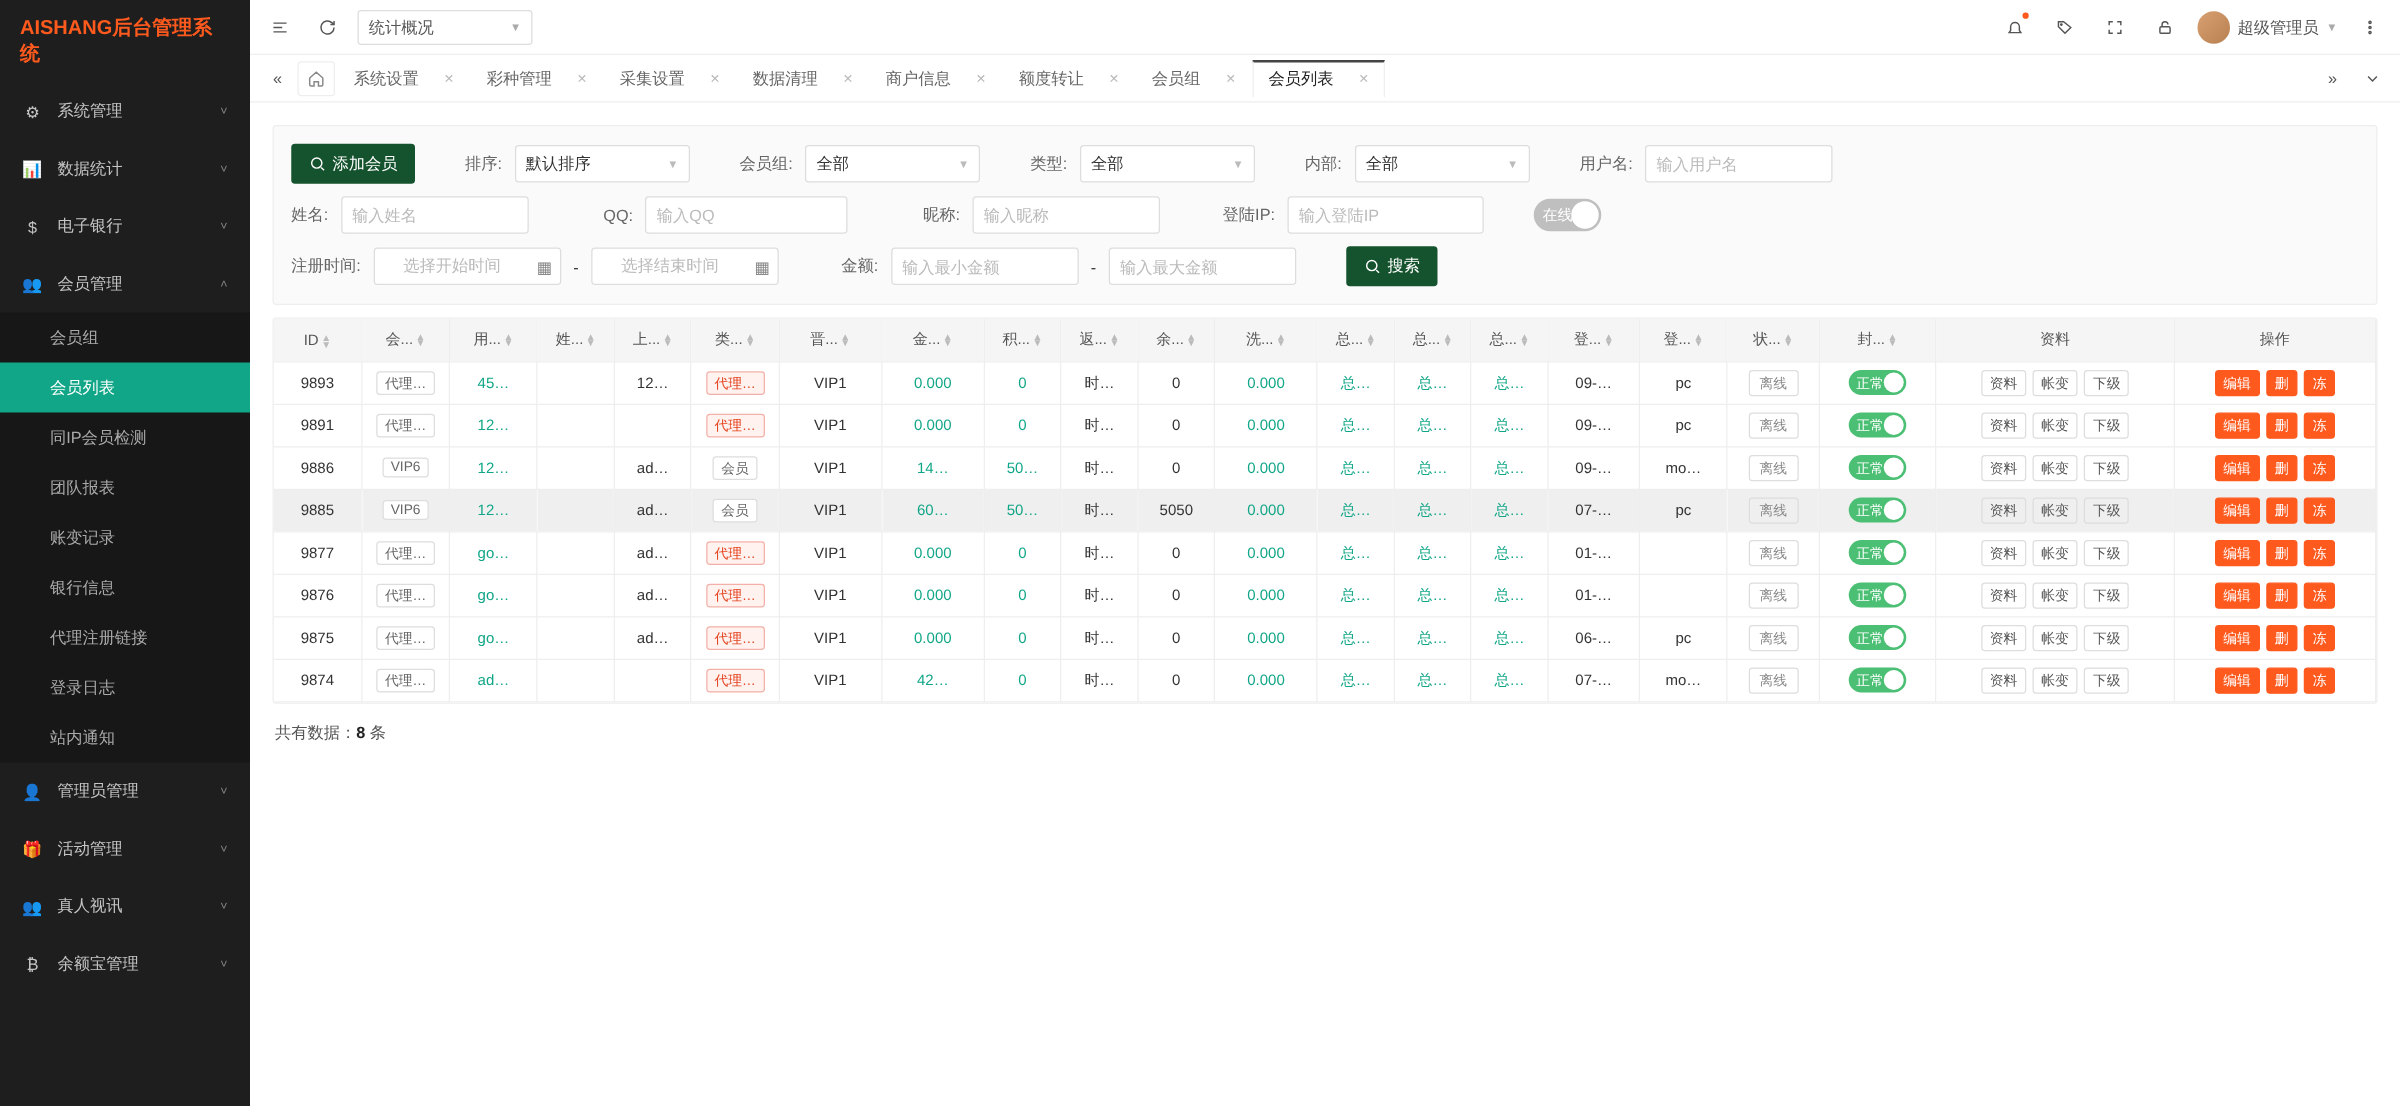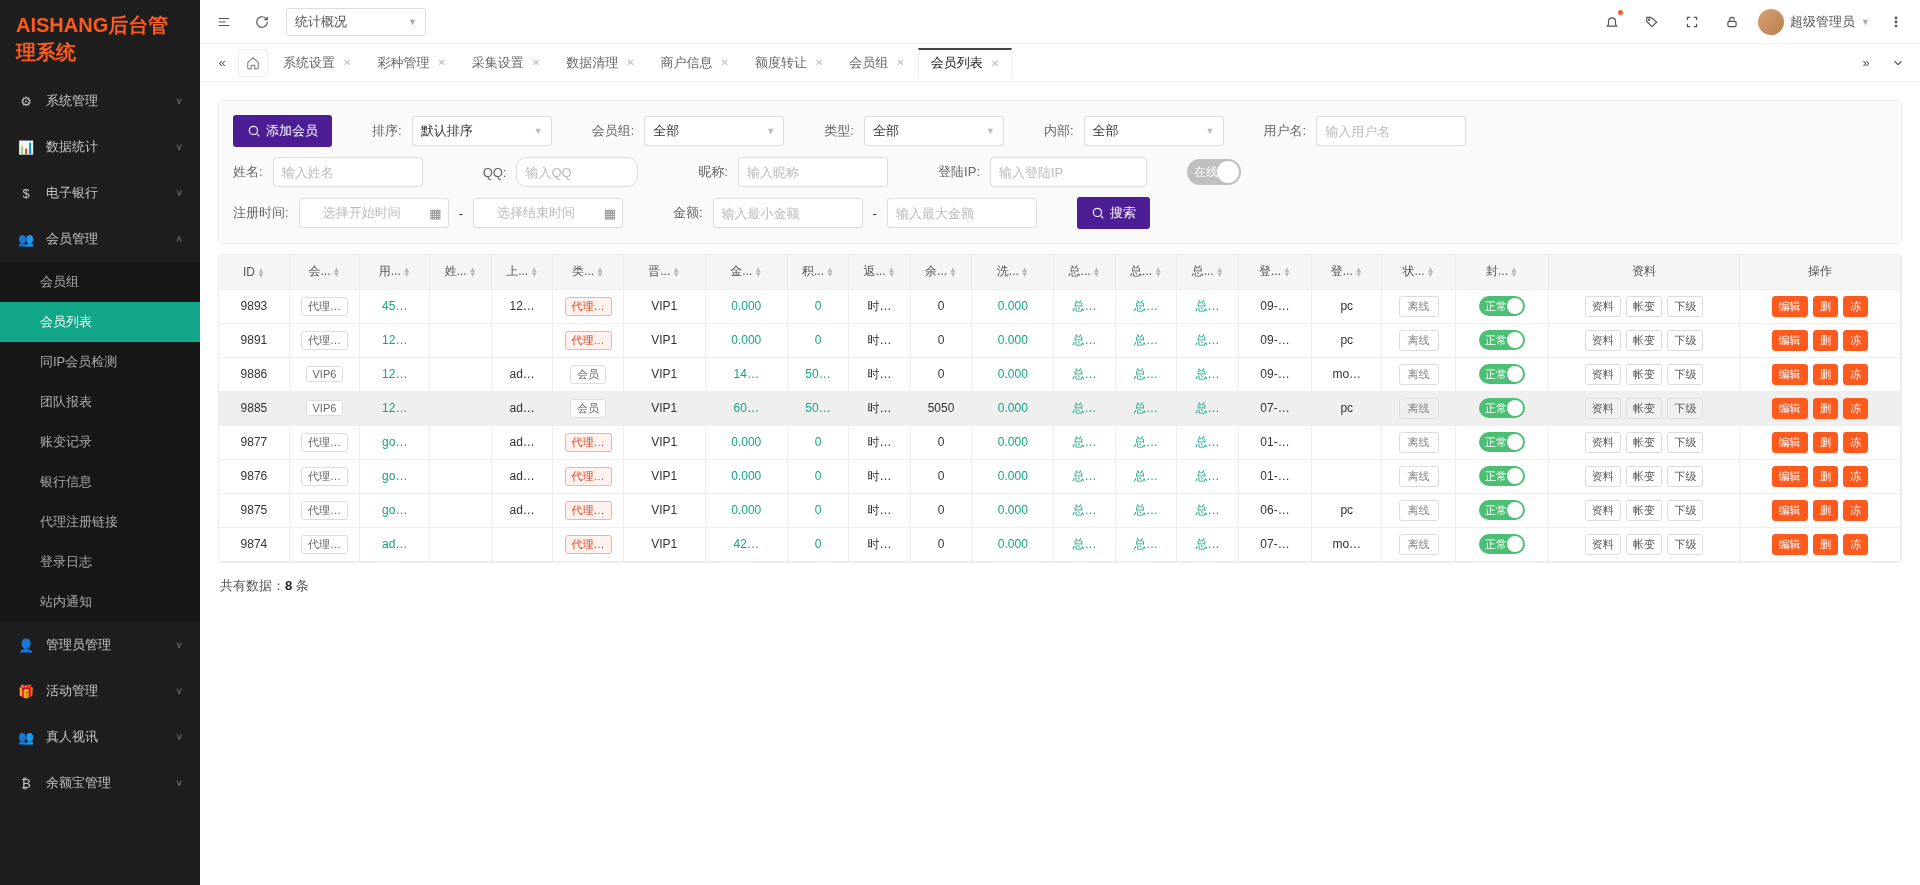--- a/index.html
+++ b/index.html
@@ -1,21 +1,21 @@
 <!DOCTYPE html>
 <html><head>
 <meta charset="utf-8">
 <style>
 * { box-sizing: border-box; margin: 0; padding: 0; }
 body { font-family: "Microsoft YaHei", Arial, sans-serif; font-size: 13px; color: #333; background: #fff; overflow: hidden; }
 .app { display: flex; height: 100vh; }
 
 
 .sidebar { width: 200px; background: #1e1e1e; color: #b0b0b0; display: flex; flex-direction: column; overflow-y: auto; }
-.logo { padding: 12px 16px; font-weight: bold; font-size: 20px; }
+.logo { padding: 12px 16px; font-weight: bold; font-size: 16px; }
 .logo .a1 { color: #ff5a1e; }
 .menu-group { display: flex; align-items: center; padding: 14px 18px; cursor: pointer; color: #c5c5c5; }
 .menu-group .icon { width: 16px; height: 16px; margin-right: 12px; display: inline-flex; align-items: center; justify-content: center; }
 .menu-group .chev { margin-left: auto; font-size: 10px; opacity: .6; }
 .submenu { background: #171717; }
 .submenu-item { padding: 11px 18px 11px 40px; cursor: pointer; color: #aaa; }
 .submenu-item.active { background: #10a687; color: #fff; }
 
 
 .main { flex: 1; display: flex; flex-direction: column; min-width: 0; }
@@ -27,39 +27,39 @@
 .drop .caret { margin-left: auto; font-size: 9px; color: #aaa; }
 .top-right { margin-left: auto; display: flex; align-items: center; gap: 12px; }
 .bell-dot { position: relative; }
 .bell-dot::after { content: ""; position: absolute; top: 2px; right: 3px; width: 5px; height: 5px; background: #ff5a1e; border-radius: 50%; }
 .avatar { width: 26px; height: 26px; border-radius: 50%; background: linear-gradient(135deg,#d8a070,#b88050); }
 .userchip { display: flex; align-items: center; gap: 6px; cursor: pointer; color: #555; }
 
 
 .tabstrip { height: 38px; display: flex; align-items: center; border-bottom: 1px solid #eee; padding: 0 8px; gap: 2px; }
 .tab-home { width: 30px; height: 28px; display: inline-flex; align-items: center; justify-content: center; border: 1px solid #eee; border-radius: 3px; cursor: pointer; color: #888; }
-.tab { display: flex; align-items: center; gap: 8px; padding: 0 12px; height: 30px; border: 1px solid transparent; cursor: pointer; color: #666; }
+.tab { display: flex; align-items: center; gap: 20px; padding: 0 12px; height: 30px; border: 1px solid transparent; cursor: pointer; color: #666; }
 .tab .x { font-size: 10px; color: #bbb; }
 .tab.active { border-top: 2px solid #444; border-left: 1px solid #eee; border-right: 1px solid #eee; color: #222; background: #fff; }
 .tabstrip .nav { margin-left: auto; display: flex; gap: 4px; }
 
 
 .content { padding: 18px 18px 24px; overflow: auto; }
 
 
 .filters { background: #fafafa; border: 1px solid #eee; border-radius: 3px; padding: 14px 14px; margin-bottom: 10px; }
 .frow { display: flex; align-items: center; gap: 10px; flex-wrap: wrap; margin-bottom: 10px; }
 .frow:last-child { margin-bottom: 0; }
 .flabel { color: #666; min-width: auto; text-align: right; }
 .input, .select { height: 30px; border: 1px solid #ddd; border-radius: 3px; padding: 0 8px; background: #fff; color: #333; font-size: 13px; }
 .input::placeholder { color: #bbb; }
 .select { display: inline-flex; align-items: center; min-width: 140px; cursor: pointer; }
 .select .caret { margin-left: auto; color: #bbb; font-size: 9px; }
 .btn { height: 32px; padding: 0 14px; border: none; border-radius: 3px; cursor: pointer; display: inline-flex; align-items: center; gap: 5px; font-size: 13px; }
-.btn-primary { background: #4c1d95; color: #fff; }
+.btn-primary { background: #14532d; color: #fff; }
 .toggle-wrap { display: inline-flex; align-items: center; justify-content: flex-end; }
 .toggle-off { width: 54px; height: 26px; border-radius: 13px; background: #bfbfbf; position: relative; color: #fff; font-size: 12px; display: flex; align-items: center; padding-left: 7px; }
 .toggle-off::after { content: ""; position: absolute; right: 2px; top: 2px; width: 22px; height: 22px; background: #fff; border-radius: 50%; }
 .dateinput { width: 150px; height: 30px; border: 1px solid #ddd; border-radius: 3px; padding: 0 23px; background: #fff; display: inline-flex; align-items: center; color: #bbb; position: relative; }
 .dateinput .cal { position: absolute; right: 6px; color: #888; }
 
 
 .table-wrap { border: 1px solid #eee; border-radius: 3px; overflow: hidden; }
 table { border-collapse: collapse; width: 100%; table-layout: fixed; }
 th, td { border-right: 1px solid #eee; border-bottom: 1px solid #eee; padding: 6px 6px; text-align: center; font-weight: normal; white-space: nowrap; overflow: hidden; text-overflow: ellipsis; font-size: 12px; }
@@ -284,21 +284,21 @@
             </div>
           <span style="width:20px"></span>
           <span class="flabel">用户名:</span>
           <input class="input" style="width: 150px;" placeholder="输入用户名">
         </div>
         <div class="frow">
           <span class="flabel">姓名:</span>
           <input class="input" style="width: 150px;" placeholder="输入姓名">
           <span style="width:40px"></span>
           <span class="flabel">QQ:</span>
-          <input class="input" style="width: 122px; border-radius: 10px;" placeholder="输入QQ">
+          <input class="input" style="width: 162px;" placeholder="输入QQ">
           <span style="width:40px"></span>
           <span class="flabel">昵称:</span>
           <input class="input" style="width: 150px;" placeholder="输入昵称">
           <span style="width:30px"></span>
           <span class="flabel">登陆IP:</span>
           <input class="input" style="width: 157px;" placeholder="输入登陆IP">
           <span style="width:20px"></span>
           <div class="toggle-wrap">
             <div class="toggle-off">
                 <span>在线</span>

